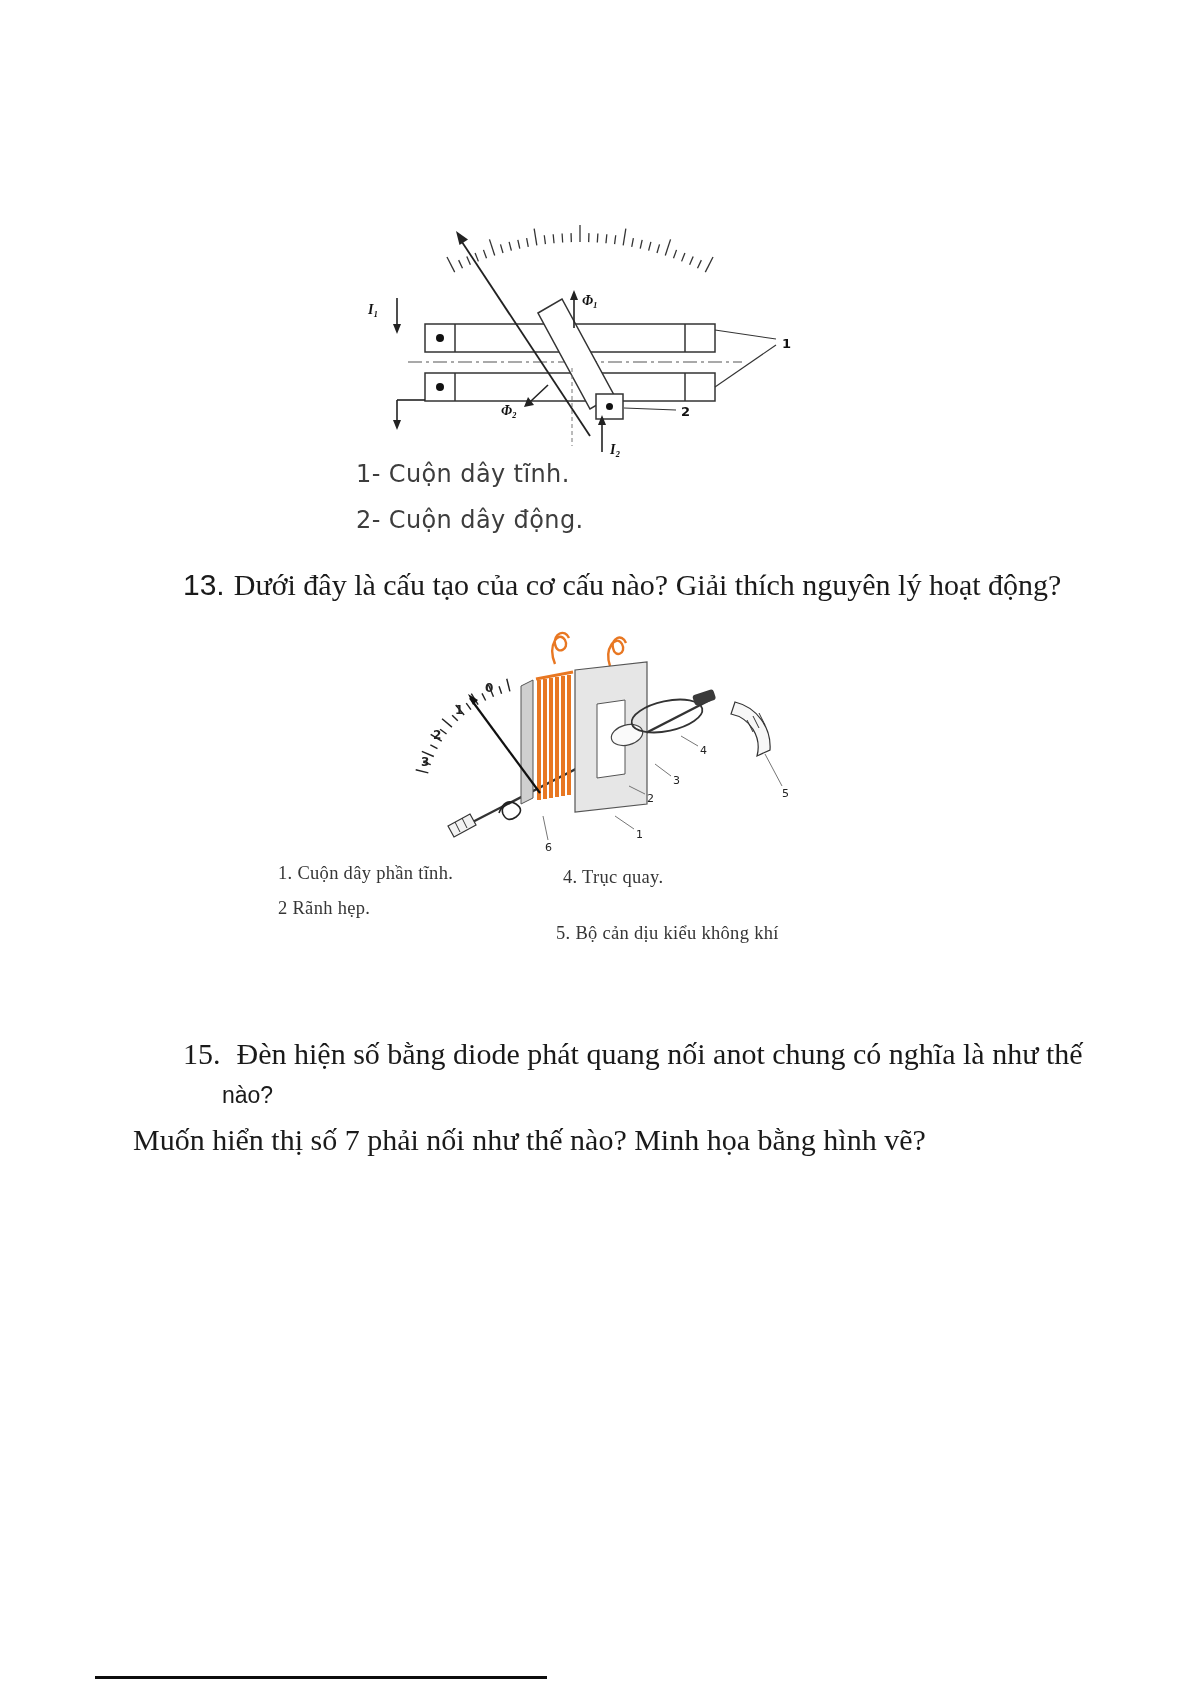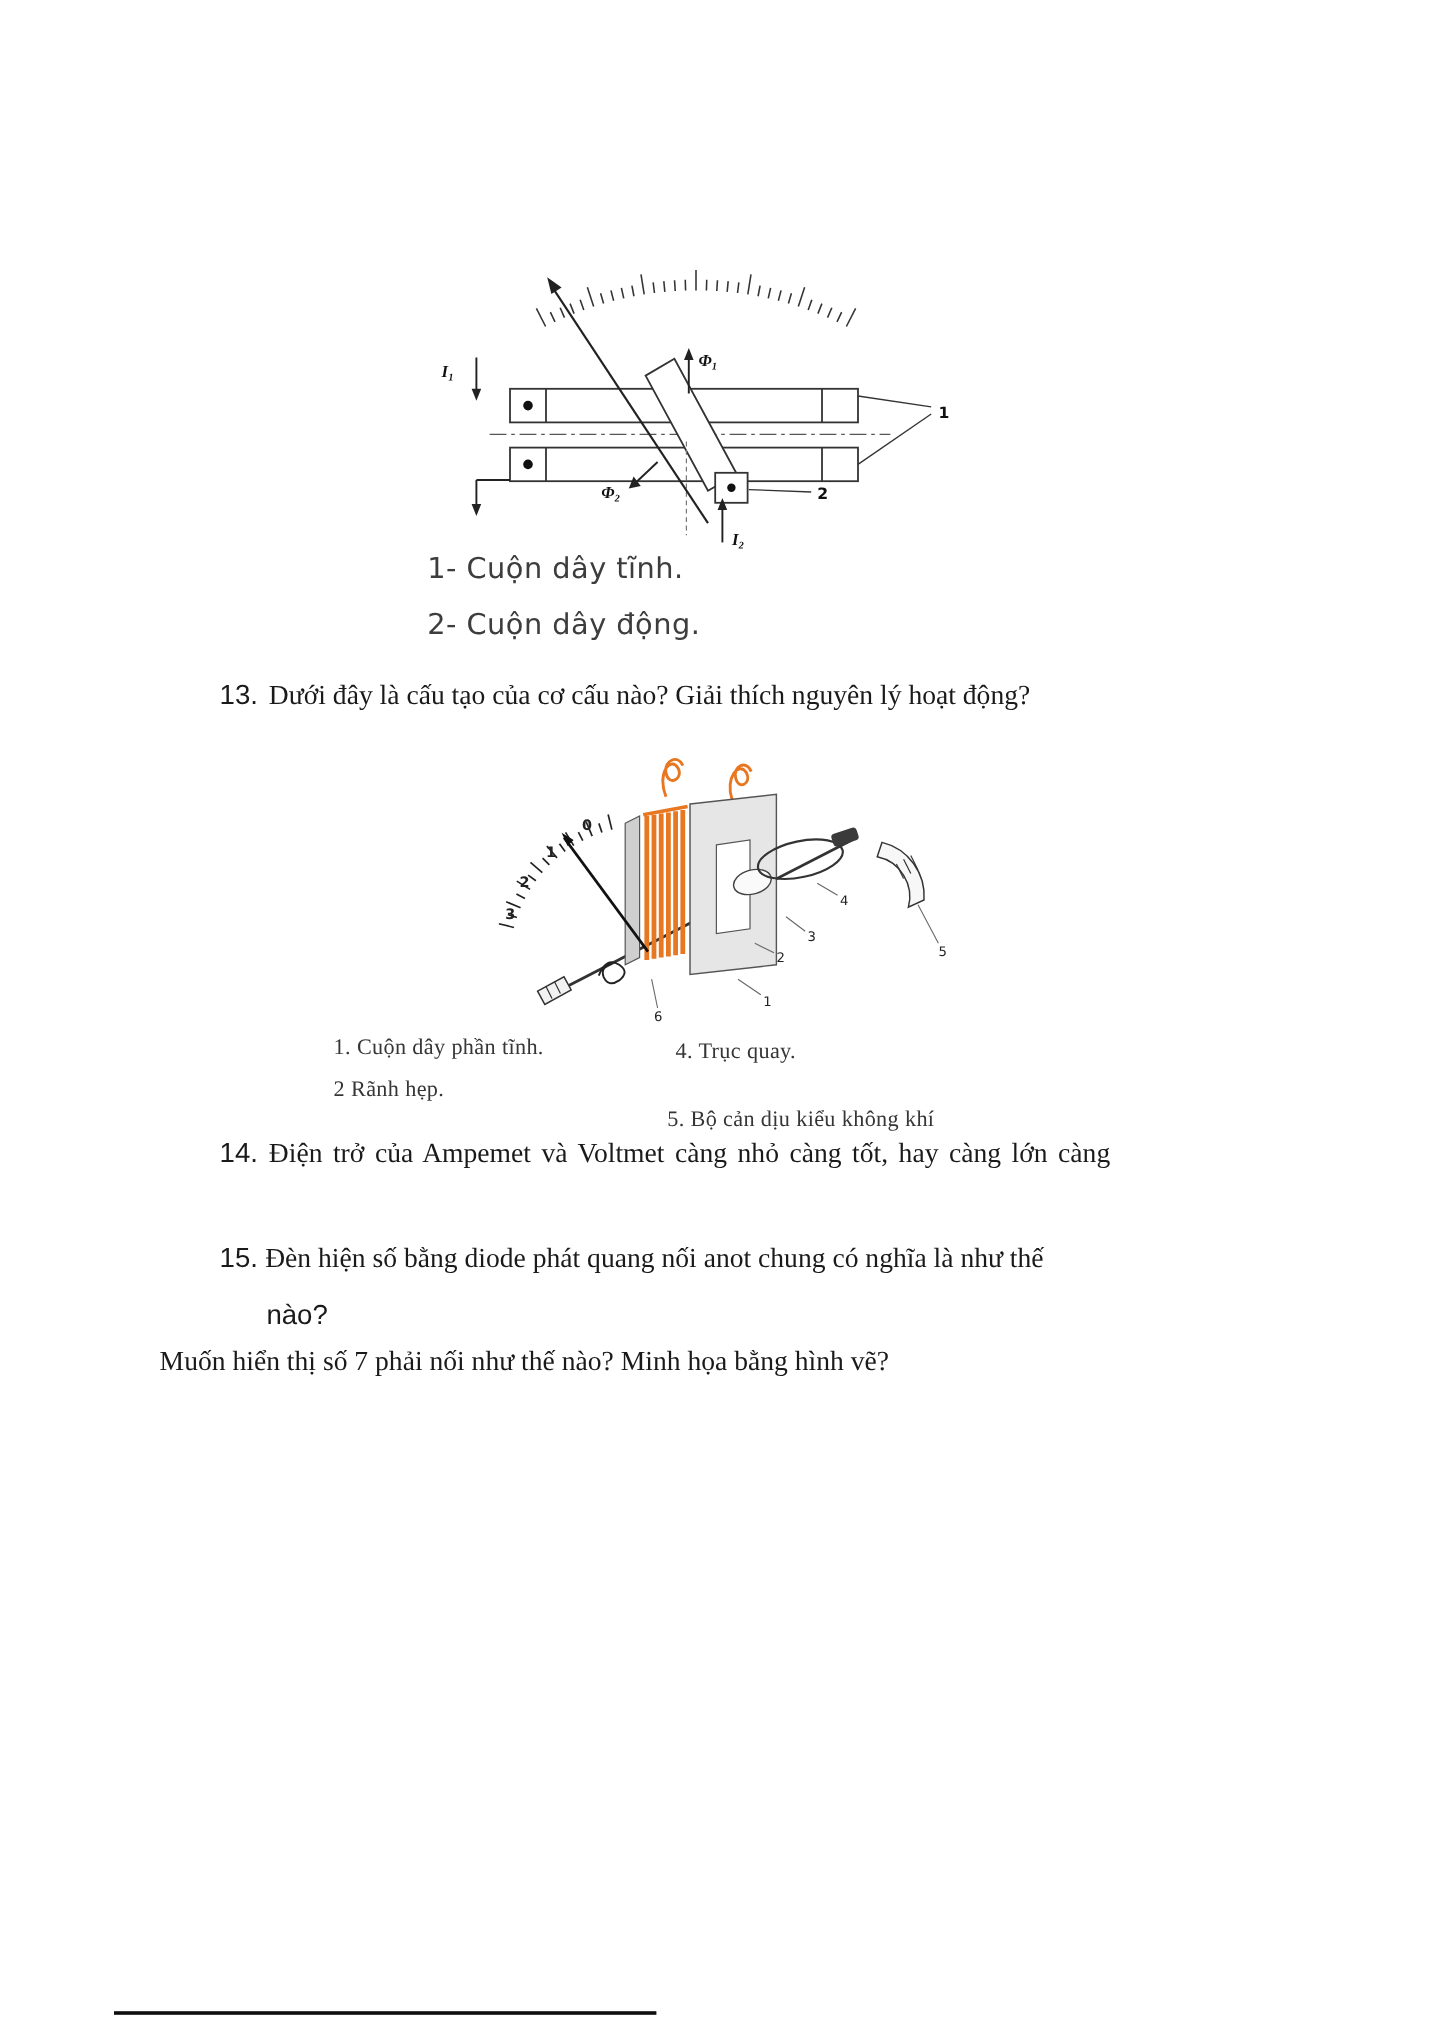--- a/index.html
+++ b/index.html
@@ -1,21 +1,21 @@
 <!DOCTYPE html>
 <html><head>
 <meta charset="utf-8">
 <style>
   html,body{margin:0;padding:0;background:#ffffff;}
   .page{position:relative;width:1191px;height:1685px;background:#ffffff;margin:0 auto;
         font-family:"Liberation Serif", serif;color:#1a1a1a;overflow:hidden;}
   .abs{position:absolute;}
-  .qline{font-size:23px;line-height:1.3;white-space:nowrap;}
+  .qline{font-size:30px;line-height:1.3;white-space:nowrap;}
   .qnum{font-family:"Liberation Sans","DejaVu Sans",sans-serif;margin-right:9px;}
-  .qnum-tight{margin-right:6px;}
+  .qnum-tight{margin-right:16px;font-family:Liberation Serif, serif;}
   .caption{font-family:"DejaVu Sans","Liberation Sans",sans-serif;font-size:24px;color:#3d3d3d;
            letter-spacing:0.4px;white-space:nowrap;}
   .legend{font-family:Liberation Serif, serif;font-size:18.5px;color:#363636;
           letter-spacing:0.3px;white-space:nowrap;}
   .sansline{font-family:"Liberation Sans","DejaVu Sans",sans-serif;}
   .svg-lbl{font:italic bold 14px "Liberation Serif",serif;fill:#111;}
   .svg-num{font:bold 13px "DejaVu Sans",sans-serif;fill:#111;}
   .svg-snum{font:bold 12px "DejaVu Sans",sans-serif;fill:#222;}
   .svg-co{font:11px "DejaVu Sans",sans-serif;fill:#222;}
   .bottom-rule{background:#0d0d0d;}
@@ -190,23 +190,20 @@
     <text x="367" y="189" class="svg-co">5</text>
     <line x1="128" y1="208" x2="133" y2="232" stroke="#666" stroke-width="0.9"></line>
     <text x="130" y="243" class="svg-co">6</text>
   </svg>
 
   <div class="abs legend" style="left:278px;top:863px;">1. Cuộn dây phần tĩnh.</div>
   <div class="abs legend" style="left:563px;top:867px;">4. Trục quay.</div>
   <div class="abs legend" style="left:278px;top:898px;">2  Rãnh hẹp.</div>
   <div class="abs legend" style="left:556px;top:923px;">5. Bộ cản dịu kiểu không khí</div>
 
-  <div class="abs qline" style="left:183px;top:946px;word-spacing:3px;">
-    <span class="qnum">14.</span><span>Điện trở của Ampemet và Voltmet càng nhỏ càng tốt, hay càng lớn càng</span>
-  </div>
 
   <div class="abs qline" style="left:183px;top:1034px;">
     <span class="qnum qnum-tight">15.</span><span>Đèn hiện số bằng diode phát quang nối anot chung có nghĩa là như thế</span>
   </div>
   <div class="abs qline sansline" style="left:222px;top:1081px;font-size:23px;">
     <span>nào?</span>
   </div>
 
   <div class="abs qline" style="left:133px;top:1120px;">
     <span>Muốn hiển thị số 7 phải nối như thế nào? Minh họa bằng hình vẽ?</span>

